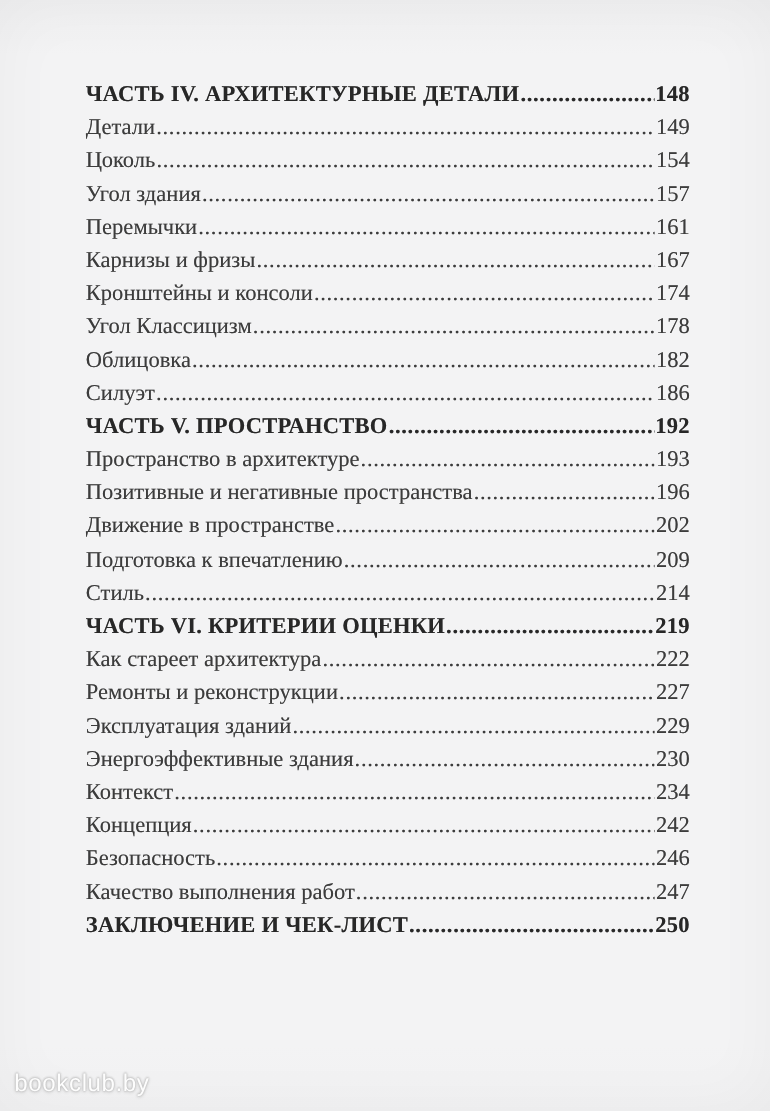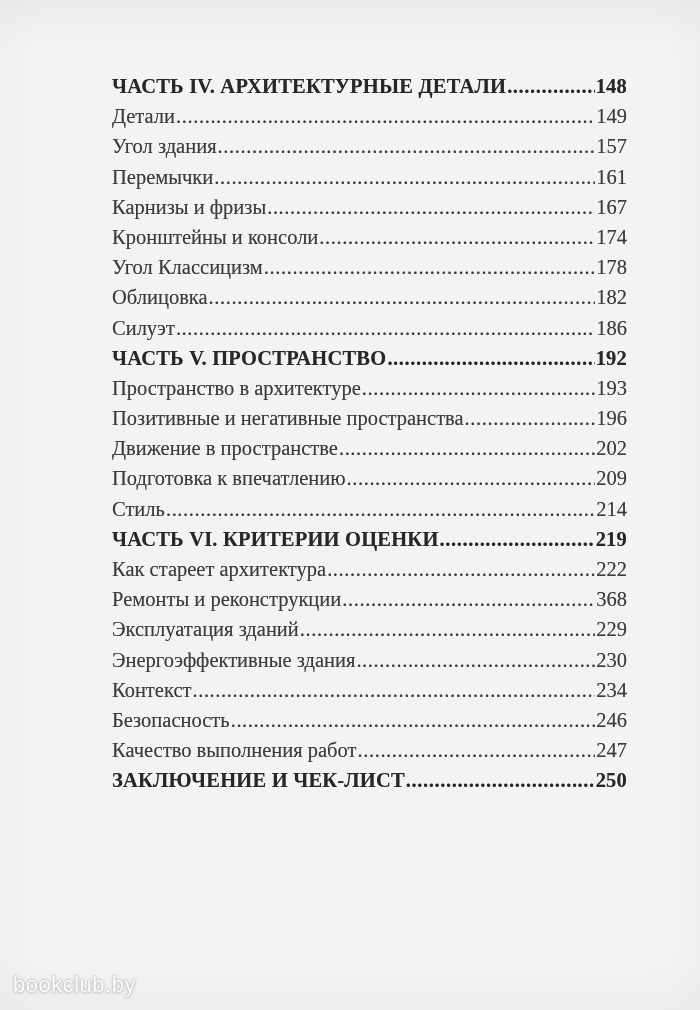--- a/index.html
+++ b/index.html
@@ -35,21 +35,20 @@
     height: 30.2px;
     white-space: nowrap;
   }
   .row.part {
     font-weight: 700;
     color: #272727;
     letter-spacing: 0.2px;
   }
   .title {
     flex: 0 0 auto;
-    margin-left: 34px;
   }
   .dots {
     flex: 1 1 auto;
     overflow: hidden;
     margin: 0 1px;
   }
   .dots::after {
     content: "......................................................................................................................................................................................";
     letter-spacing: 0.6px;
     color: inherit;
@@ -83,20 +82,25 @@
     <span class="title">ЧАСТЬ IV. АРХИТЕКТУРНЫЕ ДЕТАЛИ</span>
     <span class="dots"></span>
     <span class="pagenum">148</span>
   </div>
       <div class="row">
     <span class="title">Детали</span>
     <span class="dots"></span>
     <span class="pagenum">149</span>
   </div>
       <div class="row">
+    <span class="title">Цоколь</span>
+    <span class="dots"></span>
+    <span class="pagenum">154</span>
+  </div>
+      <div class="row">
     <span class="title">Угол здания</span>
     <span class="dots"></span>
     <span class="pagenum">157</span>
   </div>
       <div class="row">
     <span class="title">Перемычки</span>
     <span class="dots"></span>
     <span class="pagenum">161</span>
   </div>
       <div class="row">
@@ -160,36 +164,41 @@
     <span class="pagenum">219</span>
   </div>
       <div class="row">
     <span class="title">Как стареет архитектура</span>
     <span class="dots"></span>
     <span class="pagenum">222</span>
   </div>
       <div class="row">
     <span class="title">Ремонты и реконструкции</span>
     <span class="dots"></span>
-    <span class="pagenum">368</span>
+    <span class="pagenum">227</span>
   </div>
       <div class="row">
     <span class="title">Эксплуатация зданий</span>
     <span class="dots"></span>
     <span class="pagenum">229</span>
   </div>
       <div class="row">
     <span class="title">Энергоэффективные здания</span>
     <span class="dots"></span>
     <span class="pagenum">230</span>
   </div>
       <div class="row">
     <span class="title">Контекст</span>
     <span class="dots"></span>
     <span class="pagenum">234</span>
+  </div>
+      <div class="row">
+    <span class="title">Концепция</span>
+    <span class="dots"></span>
+    <span class="pagenum">242</span>
   </div>
       <div class="row">
     <span class="title">Безопасность</span>
     <span class="dots"></span>
     <span class="pagenum">246</span>
   </div>
       <div class="row">
     <span class="title">Качество выполнения работ</span>
     <span class="dots"></span>
     <span class="pagenum">247</span>

